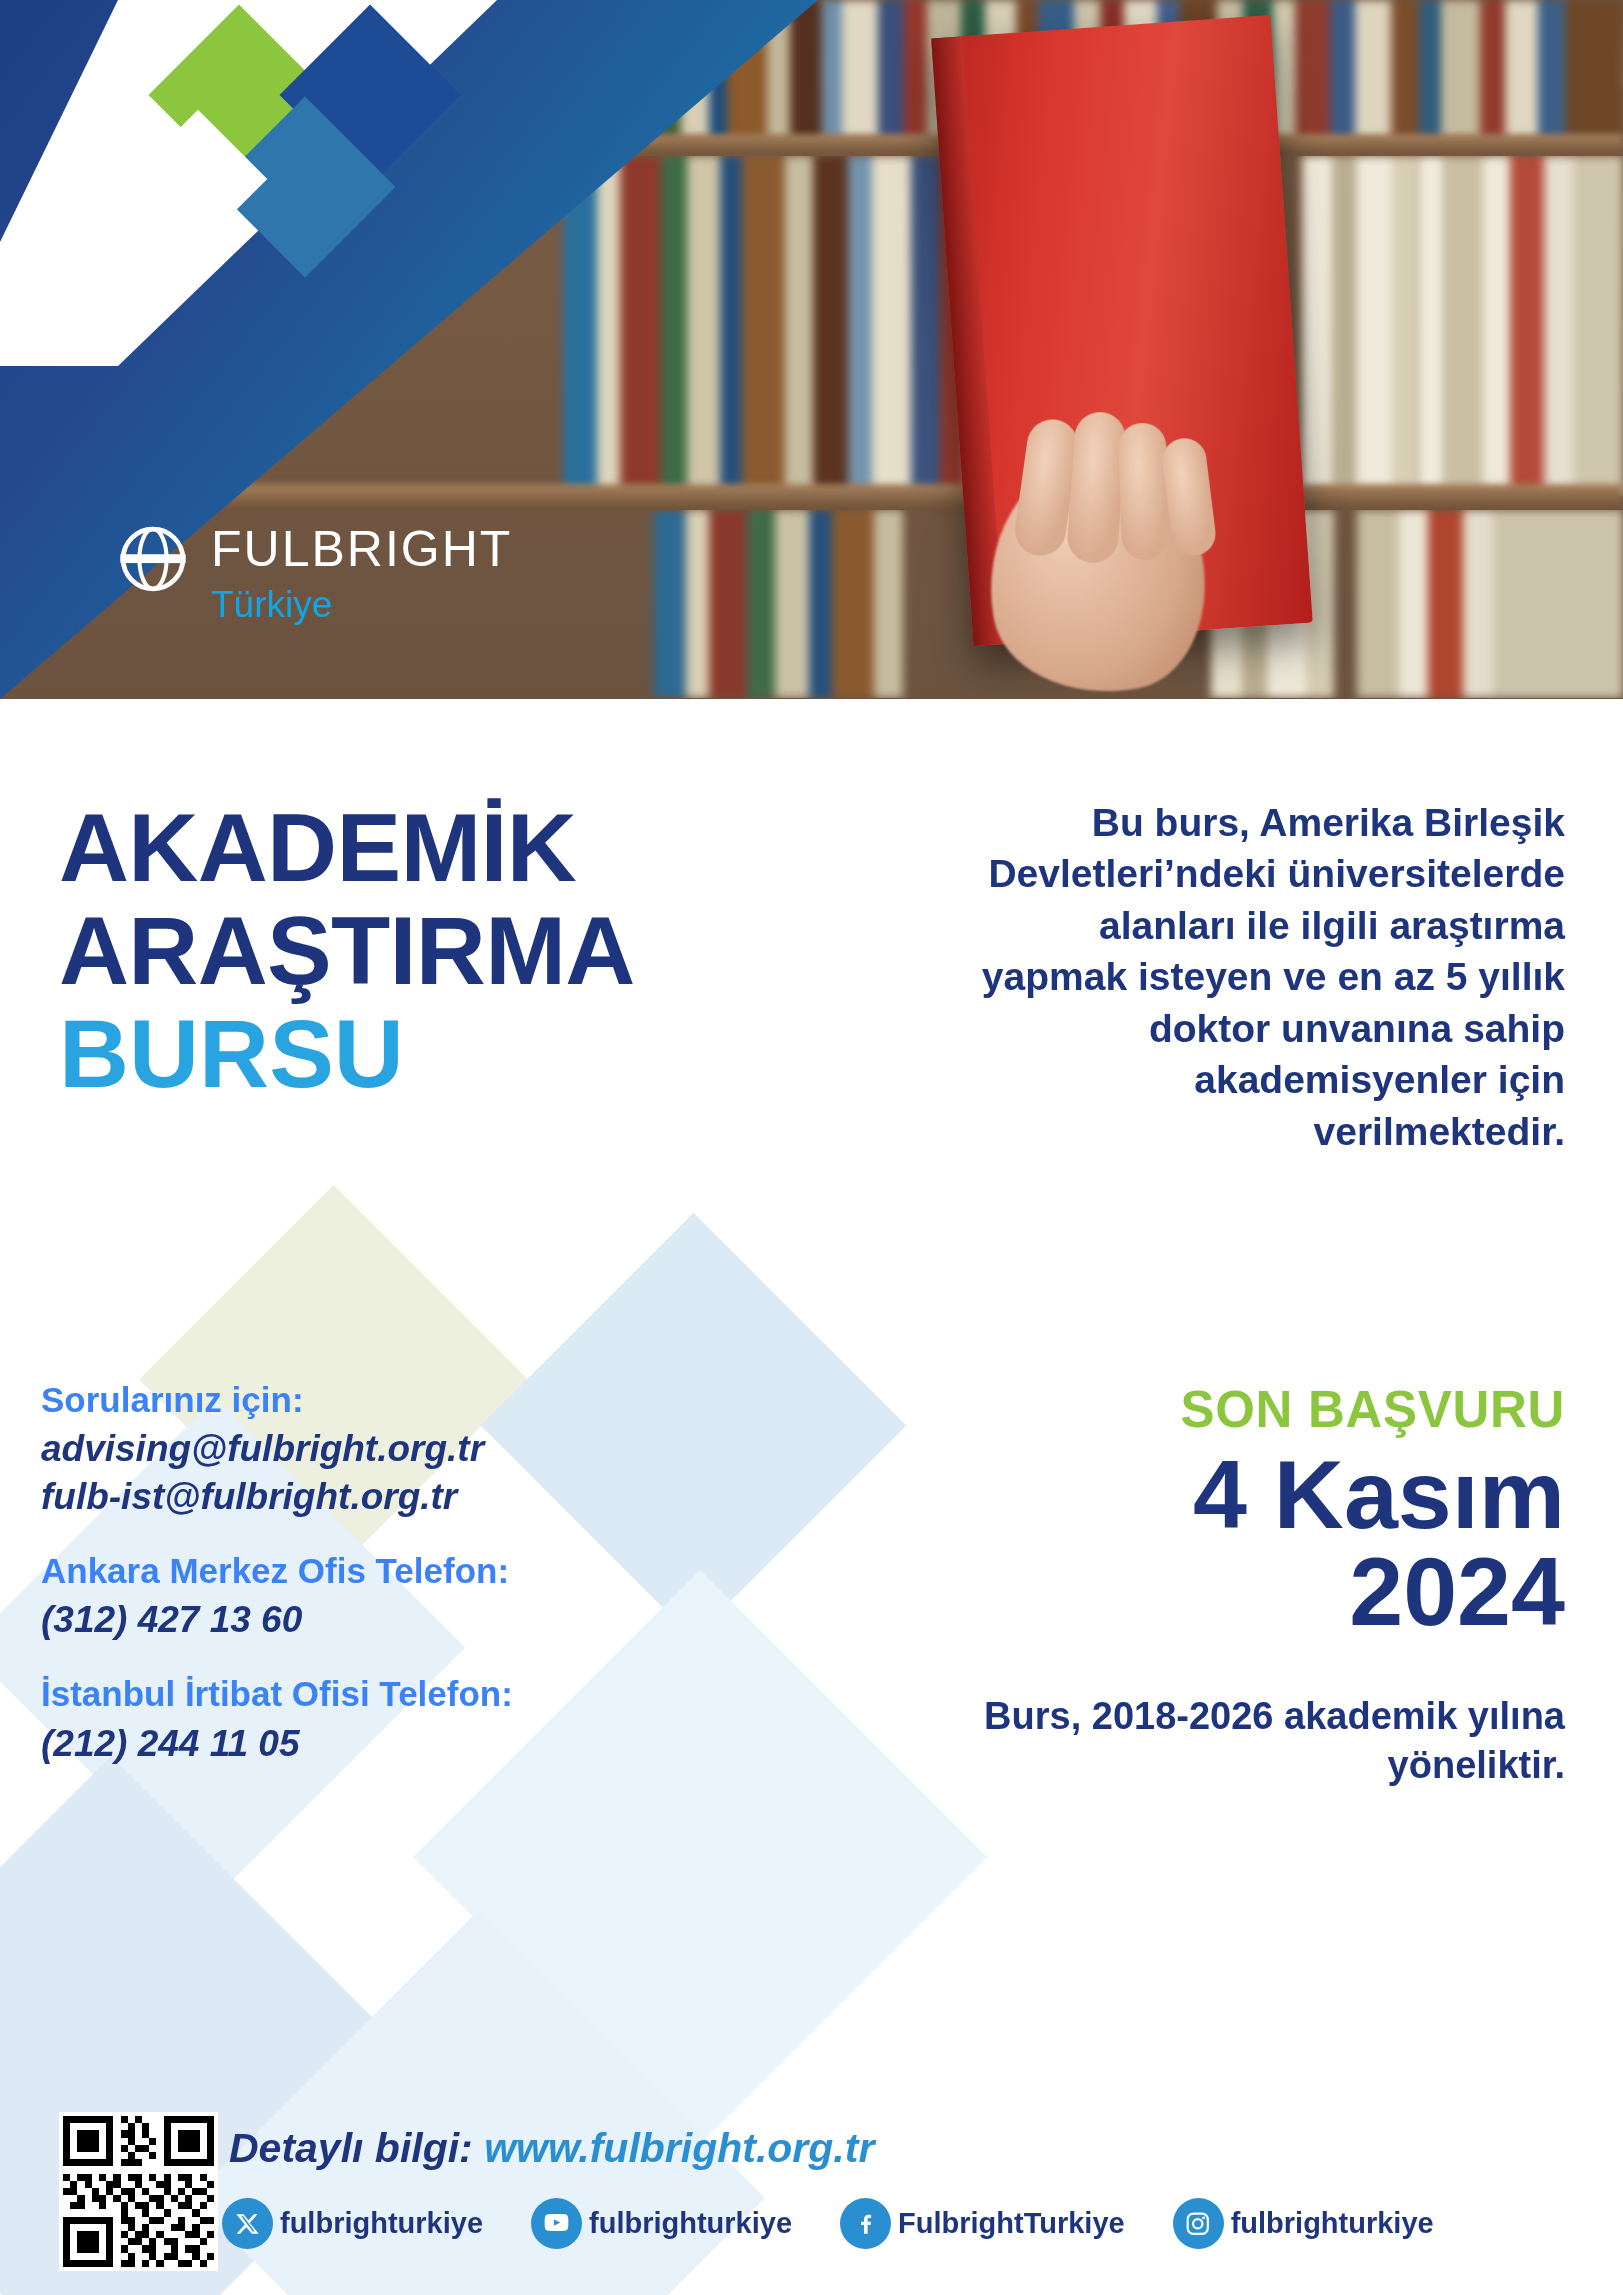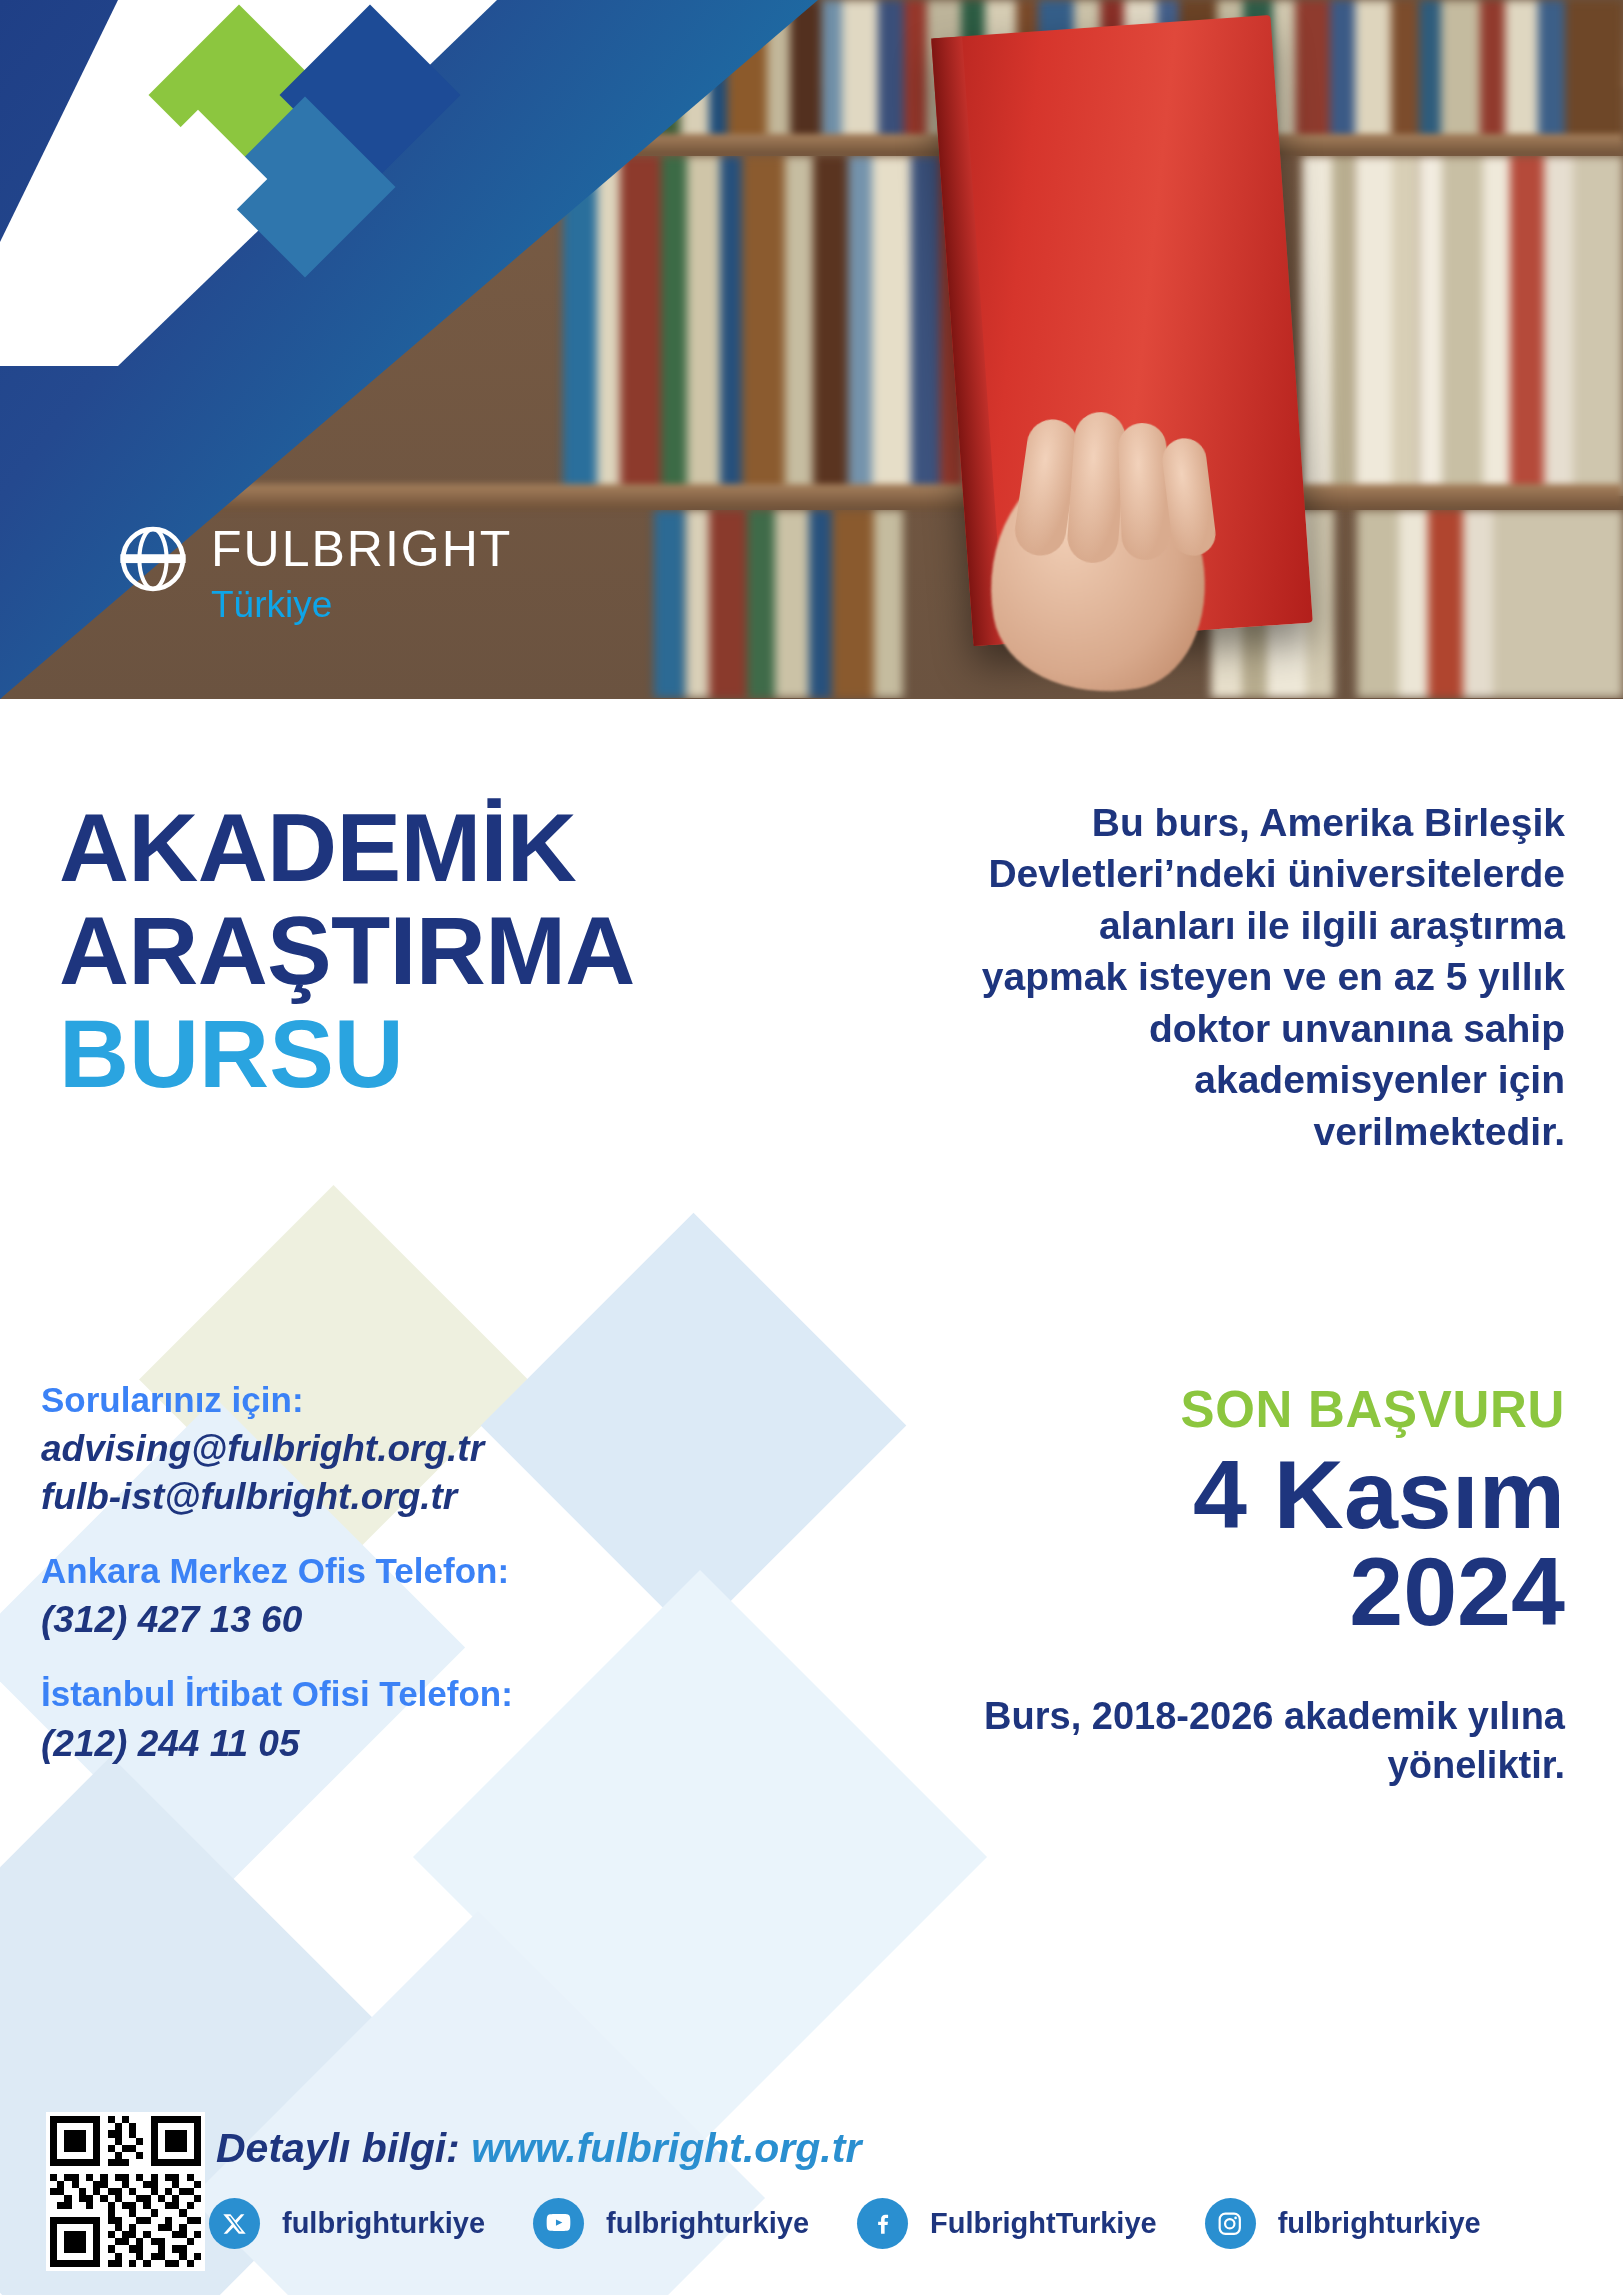--- a/index.html
+++ b/index.html
@@ -270,21 +270,21 @@
     color: #1e357e;
     font-size: 38px;
     font-weight: 600;
     line-height: 1.3;
     margin-top: 52px;
   }
 
   
   .footer {
     position: absolute;
-    left: 0;
+    left: 13px;
     bottom: 0;
     width: 1439px;
     height: 196px;
   }
   .qr {
     position: absolute;
     left: 46px;
     top: 11.8px;
     width: 151px;
     height: 151px;
@@ -309,21 +309,21 @@
     position: absolute;
     left: 209px;
     top: 98px;
     display: flex;
     align-items: center;
     gap: 48px;
   }
   .soc {
     display: flex;
     align-items: center;
-    gap: 22px;
+    gap: 7px;
   }
   .soc-ic {
     width: 51px; height: 51px;
     border-radius: 50%;
     background: #2a8fd0;
     display: flex;
     align-items: center;
     justify-content: center;
     color: #ffffff;
   }

